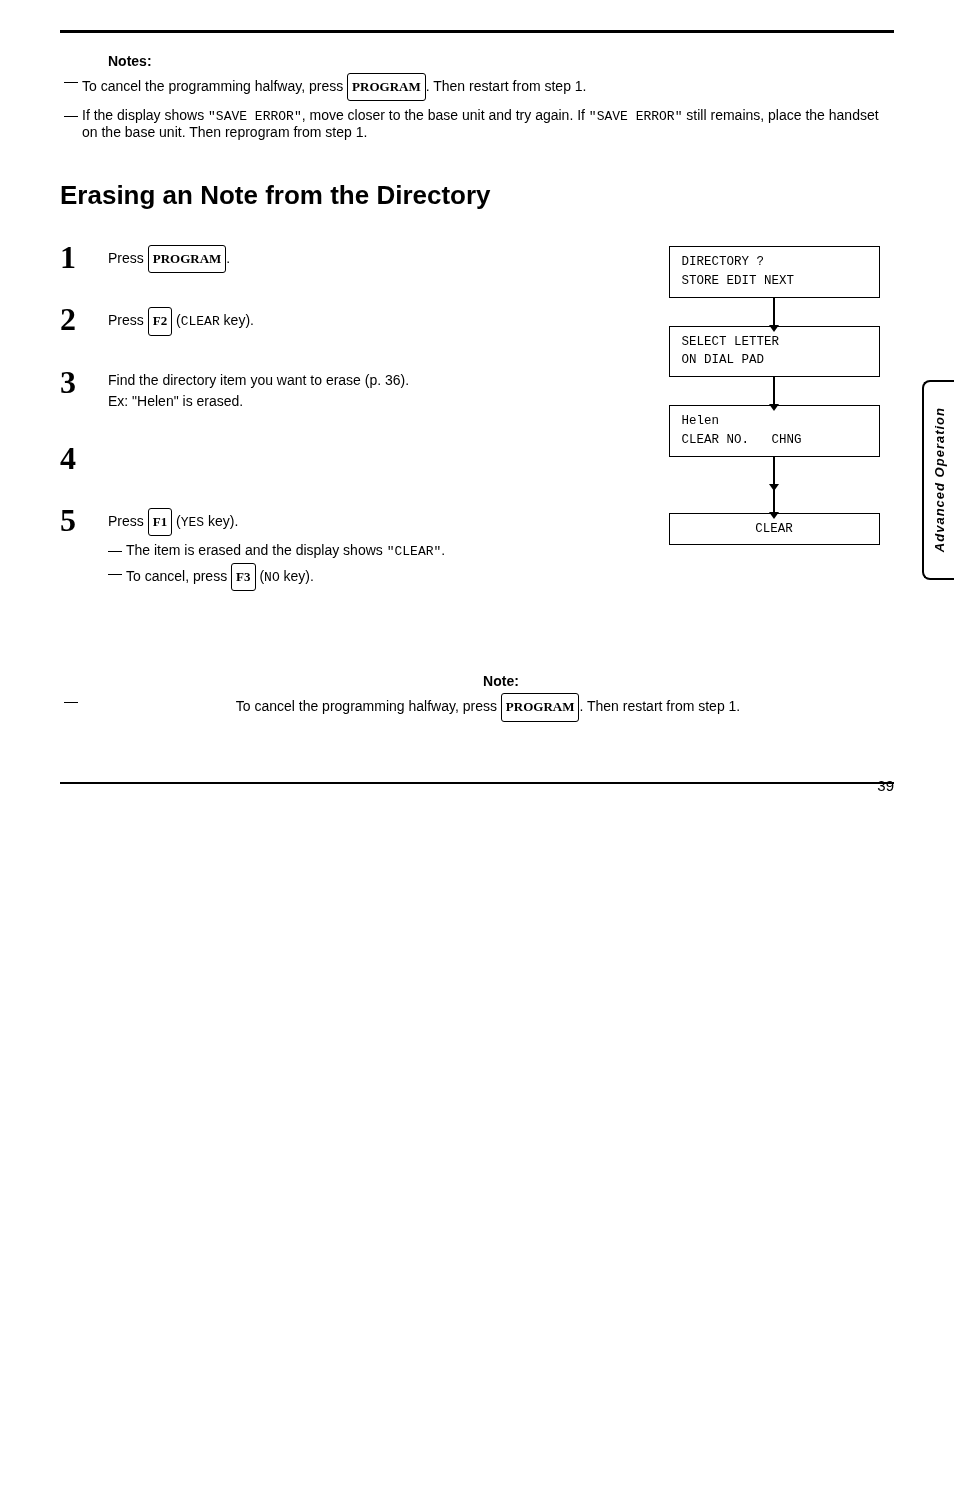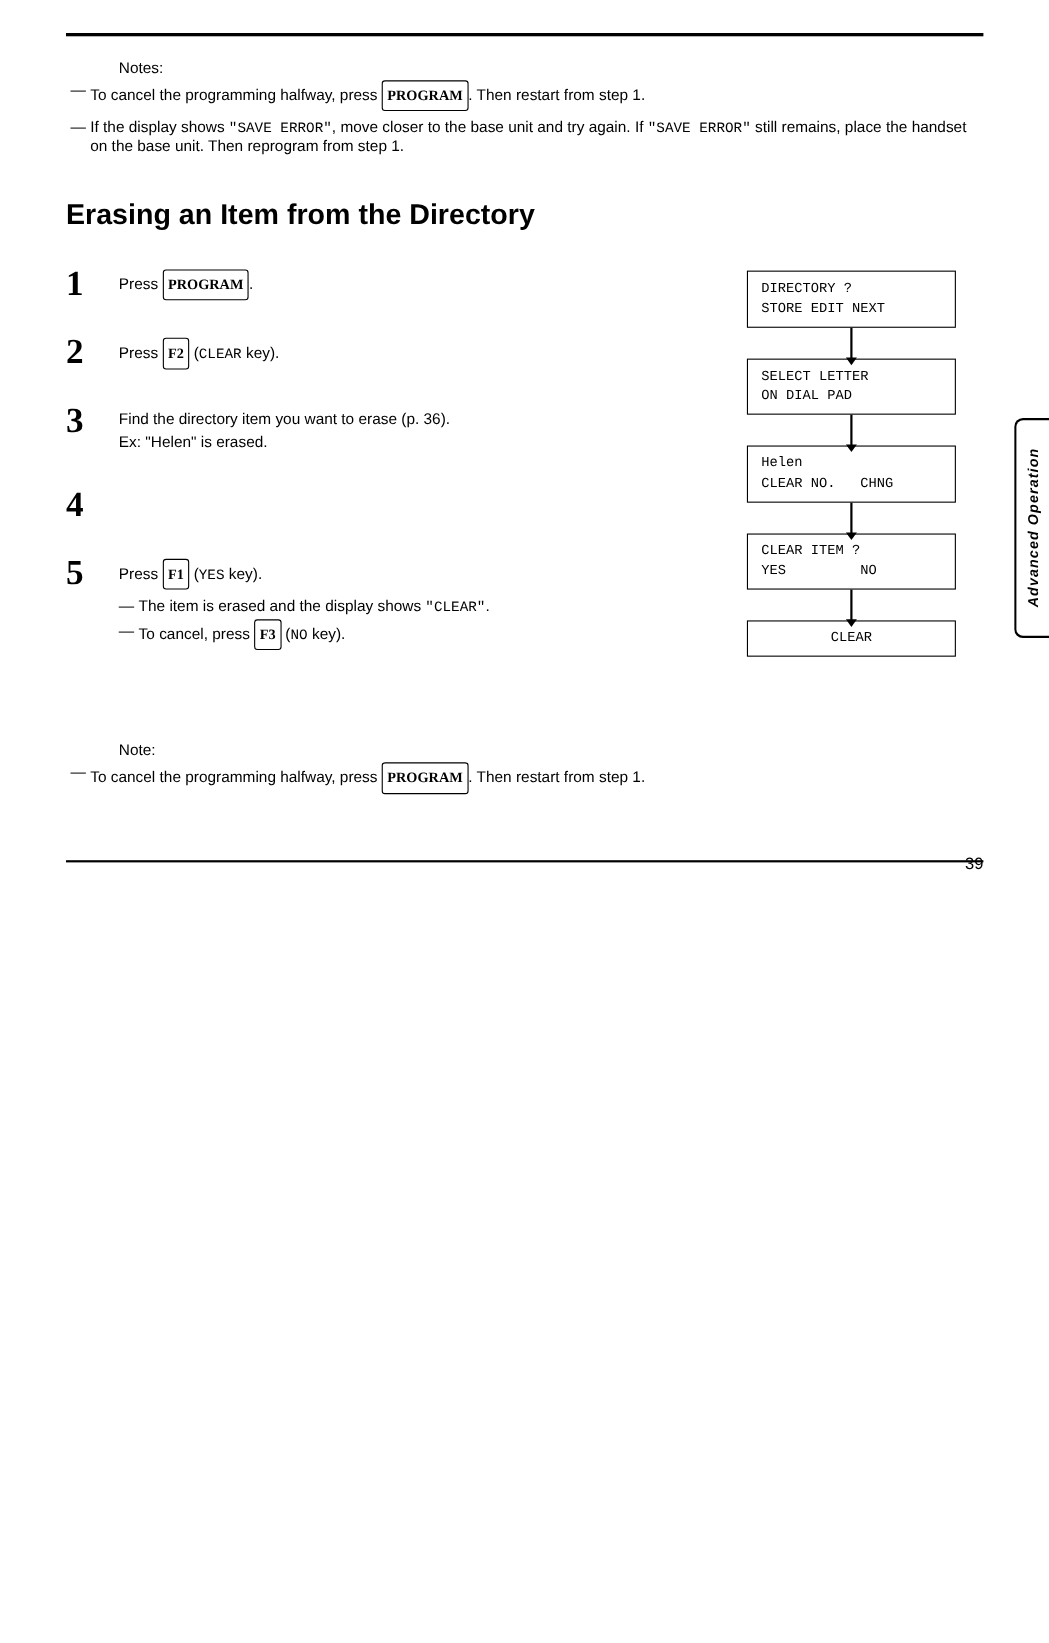--- a/index.html
+++ b/index.html
@@ -17,21 +17,21 @@
       position: relative;
     }
     .top-border {
       border-top: 3px solid #000;
       margin-bottom: 20px;
     }
     .notes-section {
       margin-bottom: 40px;
     }
     .notes-title {
-      font-weight: normal;
+      font-weight: bold;
       margin-bottom: 4px;
       padding-left: 48px;
     }
     .notes-item {
       display: flex;
       margin-bottom: 6px;
       padding-left: 4px;
     }
     .notes-dash {
       margin-right: 4px;
@@ -102,21 +102,21 @@
       display: flex;
       margin-bottom: 2px;
     }
     
     .diag-box {
       border: 1.5px solid #000;
       padding: 6px 12px;
       font-family: "Courier New", monospace;
       font-size: 12.5px;
       line-height: 1.5;
-      width: 190px;
+      width: 211px;
       text-align: left;
     }
     .diag-arrow {
       width: 2px;
       height: 28px;
       background: #000;
       position: relative;
       margin: 0 auto;
     }
     .diag-arrow::after {
@@ -153,20 +153,21 @@
       writing-mode: vertical-rl;
       transform: rotate(180deg);
       font-style: italic;
       font-size: 13px;
       font-weight: bold;
       white-space: nowrap;
       letter-spacing: 1px;
     }
     .bottom-note-section {
       margin-top: 50px;
+      text-align: center;
     }
     .page-number {
       position: absolute;
       bottom: 30px;
       right: 60px;
       font-size: 15px;
       margin-top: 12px;
     }
     .bottom-border {
       border-bottom: 2px solid #000;
@@ -184,21 +185,21 @@
     <div class="notes-item">
       <span class="notes-dash">—</span>
       <span class="notes-text">To cancel the programming halfway, press <span class="key-box">PROGRAM</span>. Then restart from step 1.</span>
     </div>
     <div class="notes-item">
       <span class="notes-dash">—</span>
       <span class="notes-text">If the display shows <code>"SAVE  ERROR"</code>, move closer to the base unit and try again. If <code>"SAVE  ERROR"</code> still remains, place the handset on the base unit. Then reprogram from step 1.</span>
     </div>
   </div>
 
-  <div class="section-title">Erasing an Item from the Directory</div>
+  <div class="section-title">Erasing an Note from the Directory</div>
 
   <div class="main-content">
 
     <div class="steps-col">
 
       <div class="step">
         <div class="step-num">1</div>
         <div class="step-content">
           Press <span class="key-box">PROGRAM</span>.
         </div>
@@ -253,23 +254,20 @@
         <div class="diag-box">
           SELECT  LETTER<br>ON  DIAL  PAD
         </div>
         <div class="diag-arrow"></div>
 
         <div class="diag-box">
           Helen<br>CLEAR  NO.&nbsp;&nbsp;&nbsp;CHNG
         </div>
         <div class="diag-arrow"></div>
 
-        <div class="diag-box">
-          CLEAR  ITEM  ?<br>YES&nbsp;&nbsp;&nbsp;&nbsp;&nbsp;&nbsp;&nbsp;&nbsp;&nbsp;NO
-        </div>
         <div class="diag-arrow"></div>
 
         <div class="diag-box" style="text-align:center;">
           CLEAR
         </div>
 
       </div>
     </div>
 
   </div>

